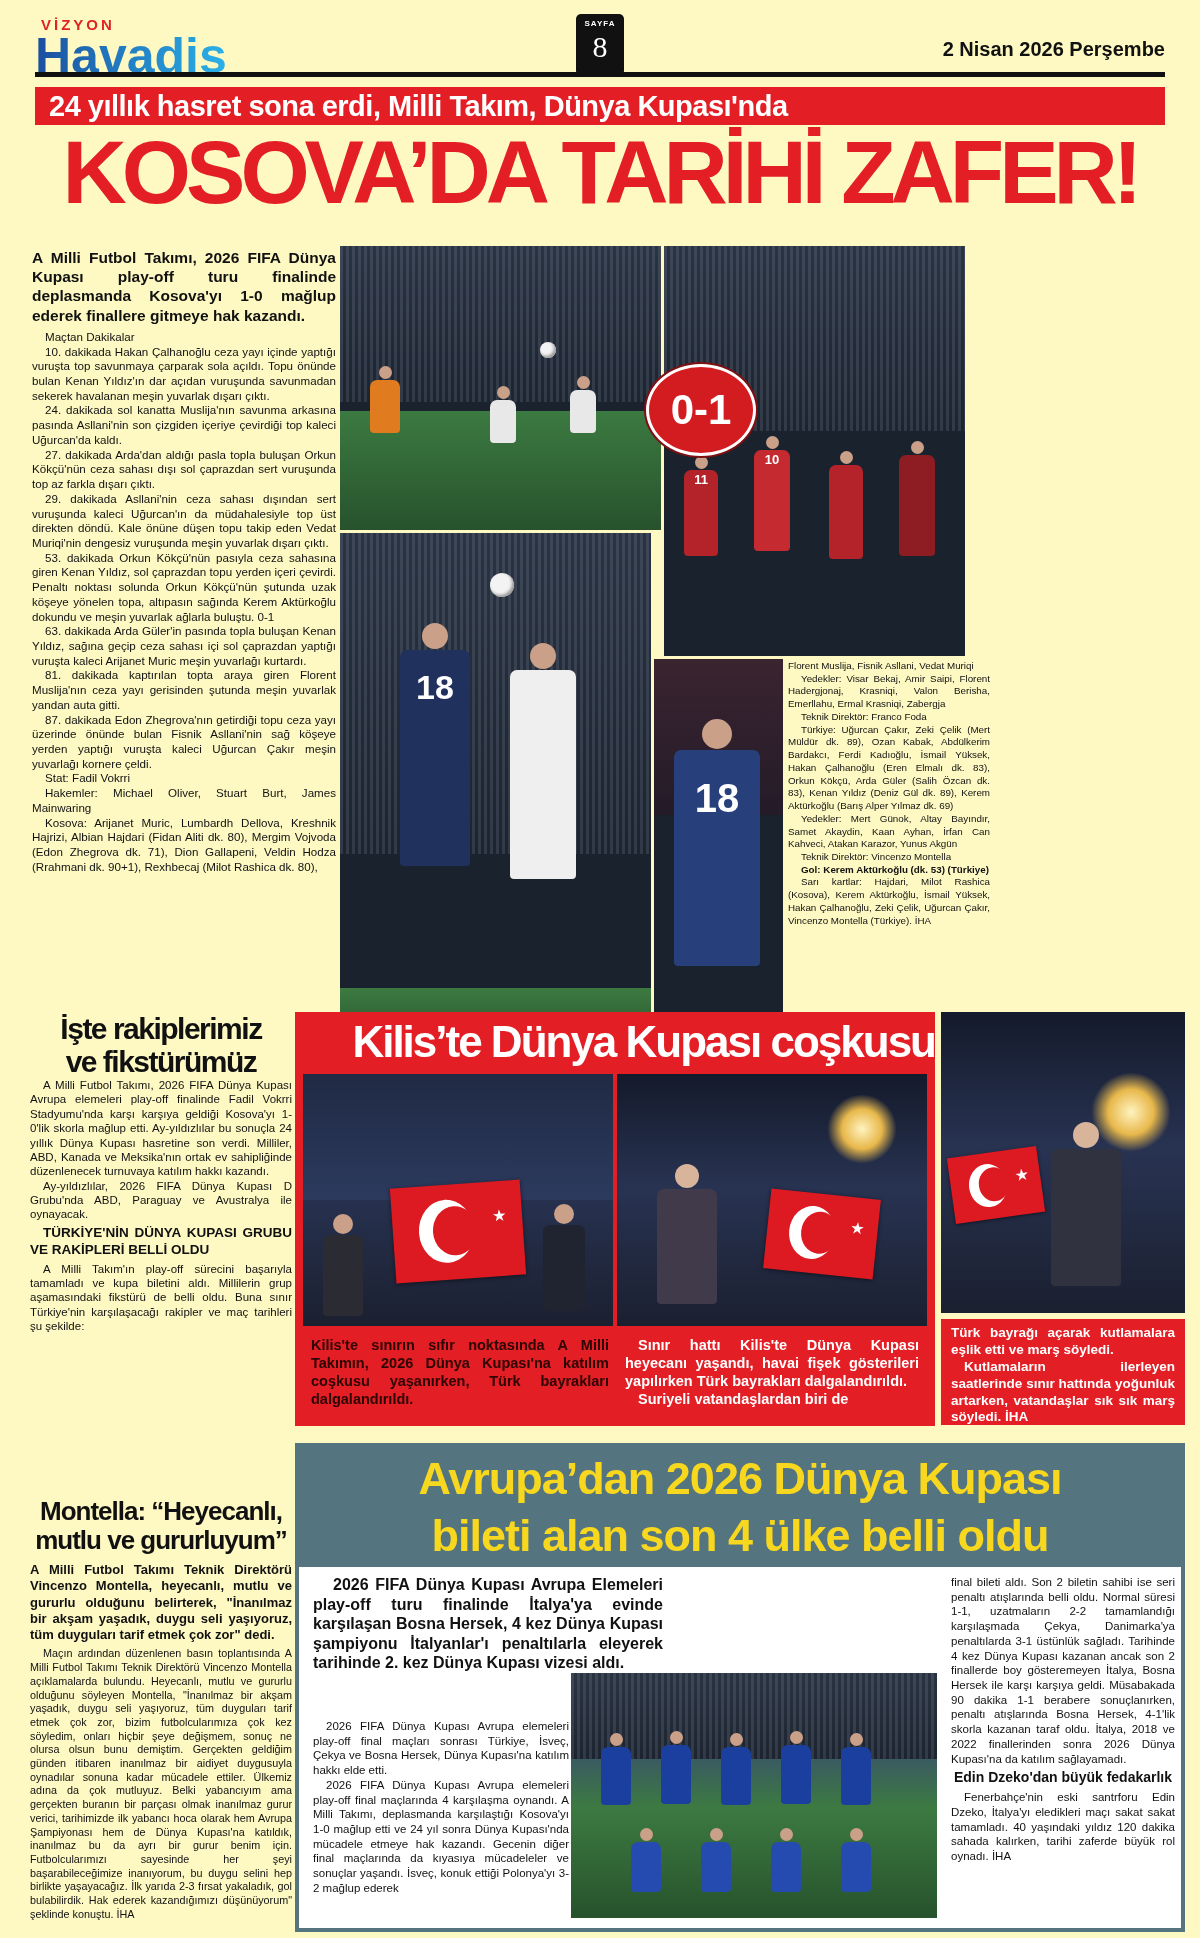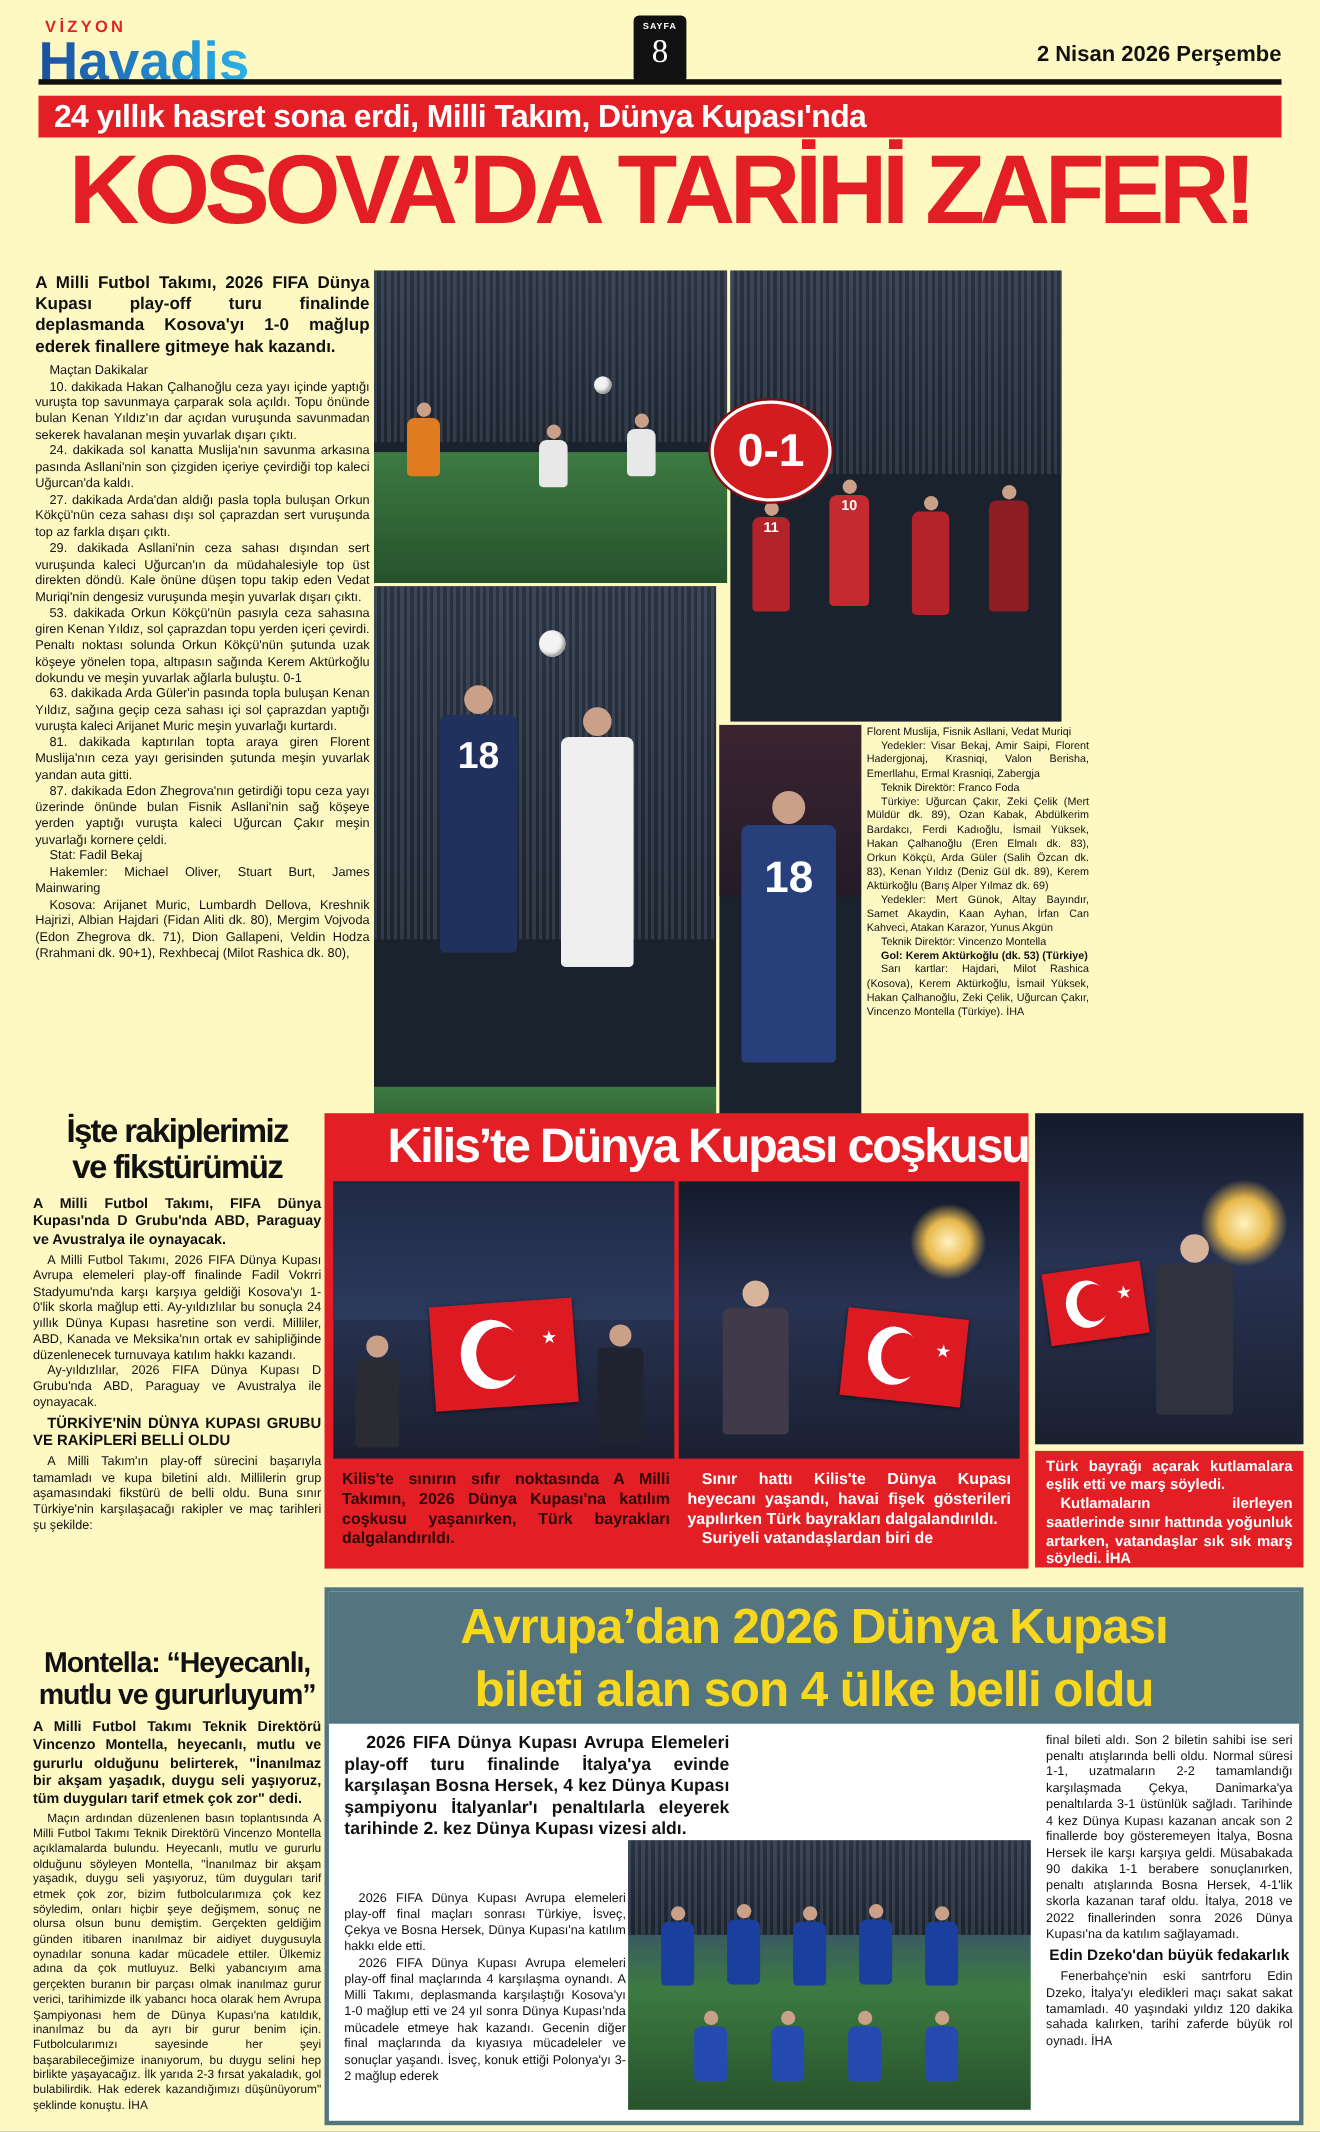--- a/index.html
+++ b/index.html
@@ -102,21 +102,21 @@
     <div>
         <p class="para">Maçtan Dakikalar</p>
         <p class="para">10. dakikada Hakan Çalhanoğlu ceza yayı içinde yaptığı vuruşta top savunmaya çarparak sola açıldı. Topu önünde bulan Kenan Yıldız'ın dar açıdan vuruşunda savunmadan sekerek havalanan meşin yuvarlak dışarı çıktı.</p>
         <p class="para">24. dakikada sol kanatta Muslija'nın savunma arkasına pasında Asllani'nin son çizgiden içeriye çevirdiği top kaleci Uğurcan'da kaldı.</p>
         <p class="para">27. dakikada Arda'dan aldığı pasla topla buluşan Orkun Kökçü'nün ceza sahası dışı sol çaprazdan sert vuruşunda top az farkla dışarı çıktı.</p>
         <p class="para">29. dakikada Asllani'nin ceza sahası dışından sert vuruşunda kaleci Uğurcan'ın da müdahalesiyle top üst direkten döndü. Kale önüne düşen topu takip eden Vedat Muriqi'nin dengesiz vuruşunda meşin yuvarlak dışarı çıktı.</p>
         <p class="para">53. dakikada Orkun Kökçü'nün pasıyla ceza sahasına giren Kenan Yıldız, sol çaprazdan topu yerden içeri çevirdi. Penaltı noktası solunda Orkun Kökçü'nün şutunda uzak köşeye yönelen topa, altıpasın sağında Kerem Aktürkoğlu dokundu ve meşin yuvarlak ağlarla buluştu. 0-1</p>
         <p class="para">63. dakikada Arda Güler'in pasında topla buluşan Kenan Yıldız, sağına geçip ceza sahası içi sol çaprazdan yaptığı vuruşta kaleci Arijanet Muric meşin yuvarlağı kurtardı.</p>
         <p class="para">81. dakikada kaptırılan topta araya giren Florent Muslija'nın ceza yayı gerisinden şutunda meşin yuvarlak yandan auta gitti.</p>
         <p class="para">87. dakikada Edon Zhegrova'nın getirdiği topu ceza yayı üzerinde önünde bulan Fisnik Asllani'nin sağ köşeye yerden yaptığı vuruşta kaleci Uğurcan Çakır meşin yuvarlağı kornere çeldi.</p>
-        <p class="para">Stat: Fadil Bekaj</p>
+        <p class="para">Stat: Fadil Vokrri</p>
         <p class="para">Hakemler: Michael Oliver, Stuart Burt, James Mainwaring</p>
         <p class="para">Kosova: Arijanet Muric, Lumbardh Dellova, Kreshnik Hajrizi, Albian Hajdari (Fidan Aliti dk. 80), Mergim Vojvoda (Edon Zhegrova dk. 71), Dion Gallapeni, Veldin Hodza (Rrahmani dk. 90+1), Rexhbecaj (Milot Rashica dk. 80),</p>
       </div>
   </div>
 
   <div class="ph" id="photoA" style="left:340px;top:246px;width:321px;height:284px;">
     <div class="crowd"></div>
     <div class="pitch" style="height:42%"></div>
     <div class="fig" style="left:30px;top:120px;width:30px;height:74px;--kit:#e07b1f;">
         <div class="h"></div>
@@ -186,21 +186,20 @@
         <p class="para">Yedekler: Mert Günok, Altay Bayındır, Samet Akaydin, Kaan Ayhan, İrfan Can Kahveci, Atakan Karazor, Yunus Akgün</p>
         <p class="para">Teknik Direktör: Vincenzo Montella</p>
         <p class="para bold">Gol: Kerem Aktürkoğlu (dk. 53) (Türkiye)</p>
         <p class="para">Sarı kartlar: Hajdari, Milot Rashica (Kosova), Kerem Aktürkoğlu, İsmail Yüksek, Hakan Çalhanoğlu, Zeki Çelik, Uğurcan Çakır, Vincenzo Montella (Türkiye). İHA</p>
       </div>
   </div>
 
   <div id="fix-col" class="txtcol">
     <p class="sec-title">İşte rakiplerimiz</p>
     <p class="sec-title">ve fikstürümüz</p>
-    <p class="sec-lead">A Milli Futbol Takımı, FIFA Dünya Kupası'nda D Grubu'nda ABD, Paraguay ve Avustralya ile oynayacak.</p>
     <div>
         <p class="para">A Milli Futbol Takımı, 2026 FIFA Dünya Kupası Avrupa elemeleri play-off finalinde Fadil Vokrri Stadyumu'nda karşı karşıya geldiği Kosova'yı 1-0'lik skorla mağlup etti. Ay-yıldızlılar bu sonuçla 24 yıllık Dünya Kupası hasretine son verdi. Milliler, ABD, Kanada ve Meksika'nın ortak ev sahipliğinde düzenlenecek turnuvaya katılım hakkı kazandı.</p>
         <p class="para">Ay-yıldızlılar, 2026 FIFA Dünya Kupası D Grubu'nda ABD, Paraguay ve Avustralya ile oynayacak.</p>
       </div>
     <p class="sec-sub">TÜRKİYE'NİN DÜNYA KUPASI GRUBU VE RAKİPLERİ BELLİ OLDU</p>
     <p class="para">A Milli Takım'ın play-off sürecini başarıyla tamamladı ve kupa biletini aldı. Millilerin grup aşamasındaki fikstürü de belli oldu. Buna sınır Türkiye'nin karşılaşacağı rakipler ve maç tarihleri şu şekilde:</p>
   </div>
 
   <div id="kilis-block">
     <div id="kilis-banner">Kilis’te Dünya Kupası coşkusu</div>

